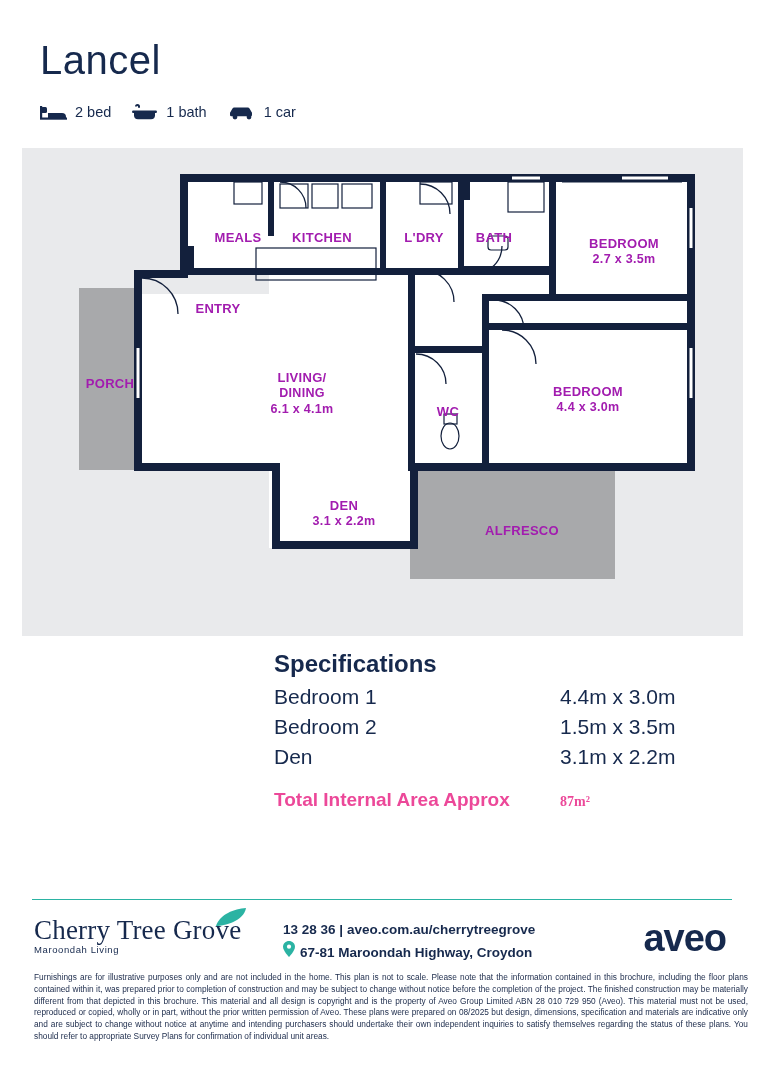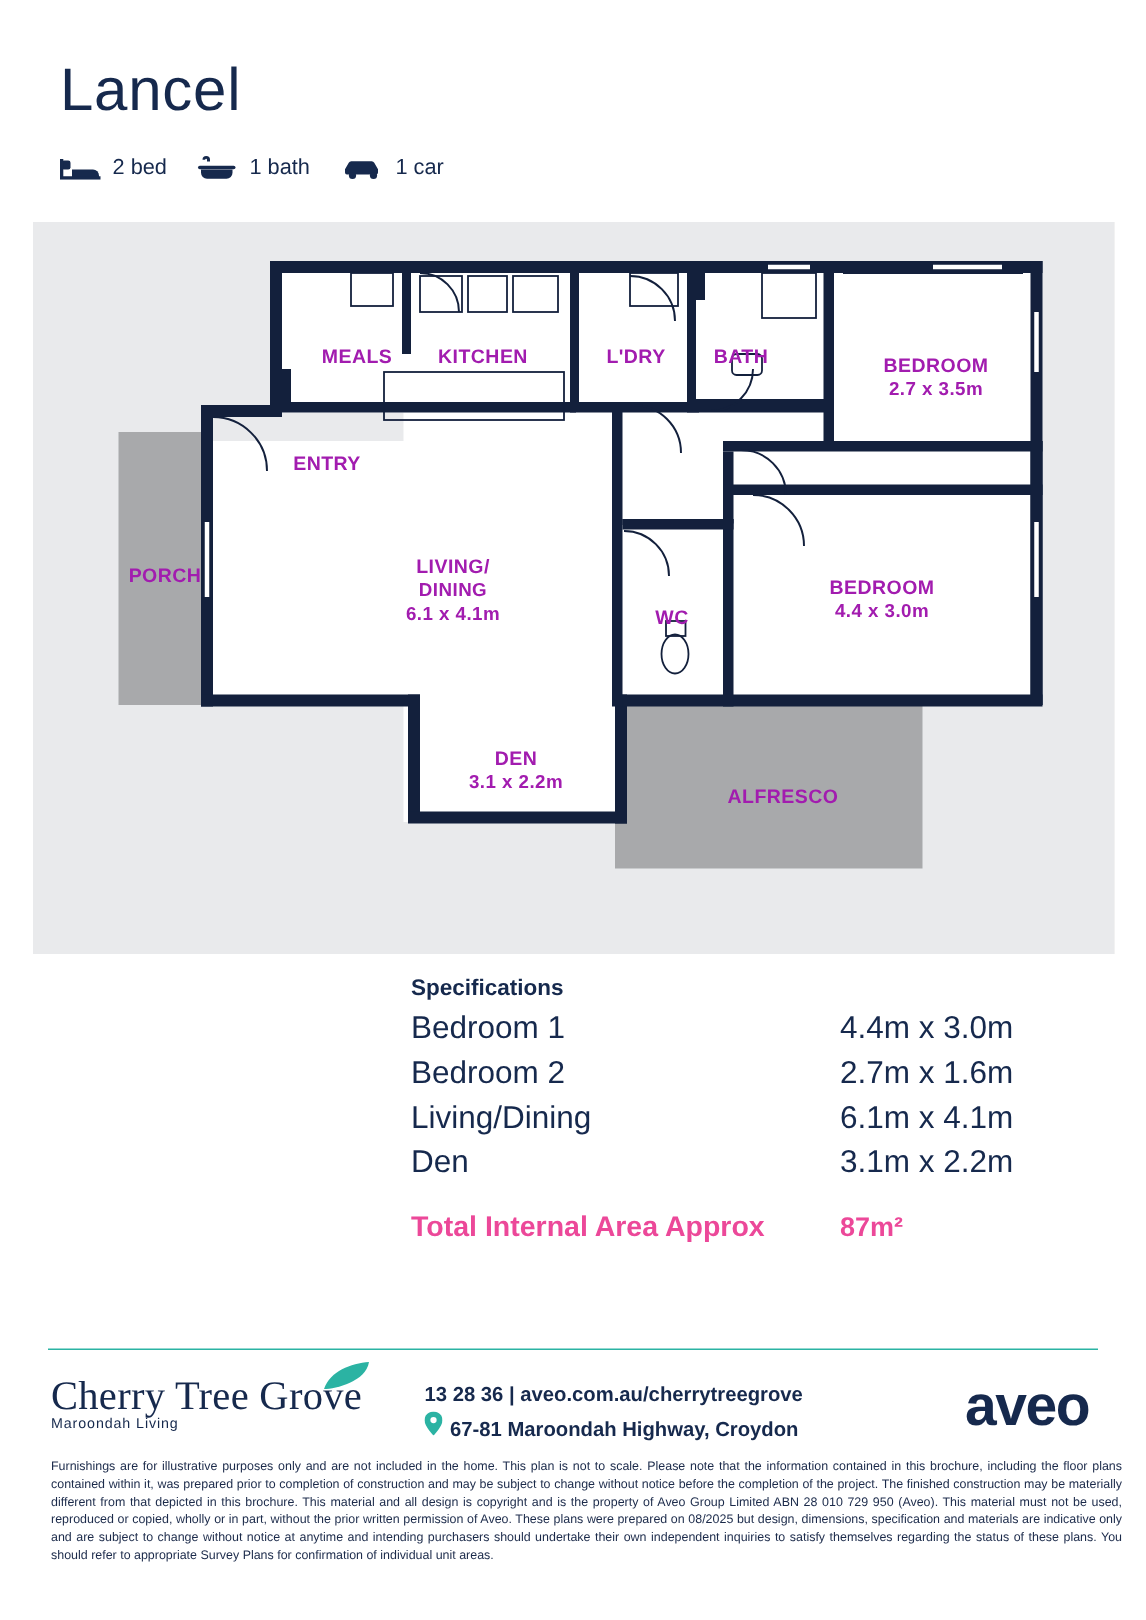--- a/index.html
+++ b/index.html
@@ -39,34 +39,34 @@
     position:absolute;text-align:center;font-size:13px;font-weight:700;
     color:#a21caf;line-height:1.25;letter-spacing:0.3px;
   }
   .room-label .dim{font-weight:700;font-size:12.5px;display:block;}
 
   
   .specs{
     position:absolute;left:274px;top:650px;width:440px;
   }
   .specs h2{
-    margin:0 0 4px 0;font-size:15px;font-weight:700;color:#16294d;
+    margin:0 0 4px 0;font-size:24px;font-weight:700;color:#16294d;
   }
   .spec-row{
     display:flex;align-items:baseline;font-size:21px;color:#16294d;
     line-height:1.42;font-weight:400;
   }
   .spec-name{width:286px;}
   .spec-val{}
   .total{
     display:flex;align-items:baseline;margin-top:18px;
     font-size:19px;font-weight:700;color:#ec4899;
   }
   .total-label{width:286px;}
-  .total-val{font-size:18px;font-weight:700;}
+  .total-val{font-size:14px;font-weight:700;font-family:Liberation Serif, serif;}
 
   
   .divider{
     position:absolute;left:32px;top:899px;width:700px;height:1px;background:#2bb3a3;
   }
 
   
   .footer{position:absolute;left:0;top:905px;width:764px;height:70px;}
   .brand{
     position:absolute;left:34px;top:10px;
@@ -293,25 +293,21 @@
 
   <div class="specs">
     <h2>Specifications</h2>
 
     <div class="spec-row">
       <div class="spec-name">Bedroom 1</div>
       <div class="spec-val">4.4m x 3.0m</div>
     </div>
     <div class="spec-row">
       <div class="spec-name">Bedroom 2</div>
-      <div class="spec-val">2.7m x 1.6m</div>
-    </div>
-    <div class="spec-row">
-      <div class="spec-name">Living/Dining</div>
-      <div class="spec-val">6.1m x 4.1m</div>
+      <div class="spec-val">1.5m x 3.5m</div>
     </div>
     <div class="spec-row">
       <div class="spec-name">Den</div>
       <div class="spec-val">3.1m x 2.2m</div>
     </div>
 
     <div class="total">
       <div class="total-label">Total Internal Area Approx</div>
       <div class="total-val">87m²</div>
     </div>

